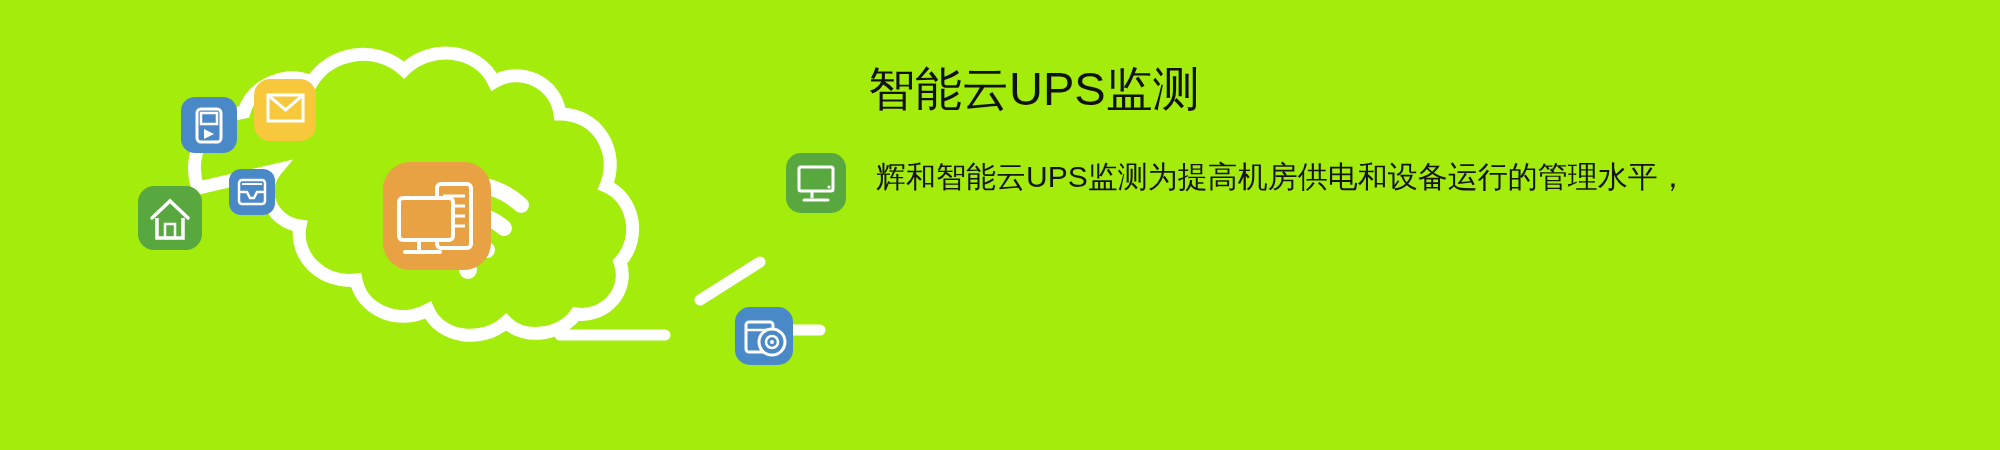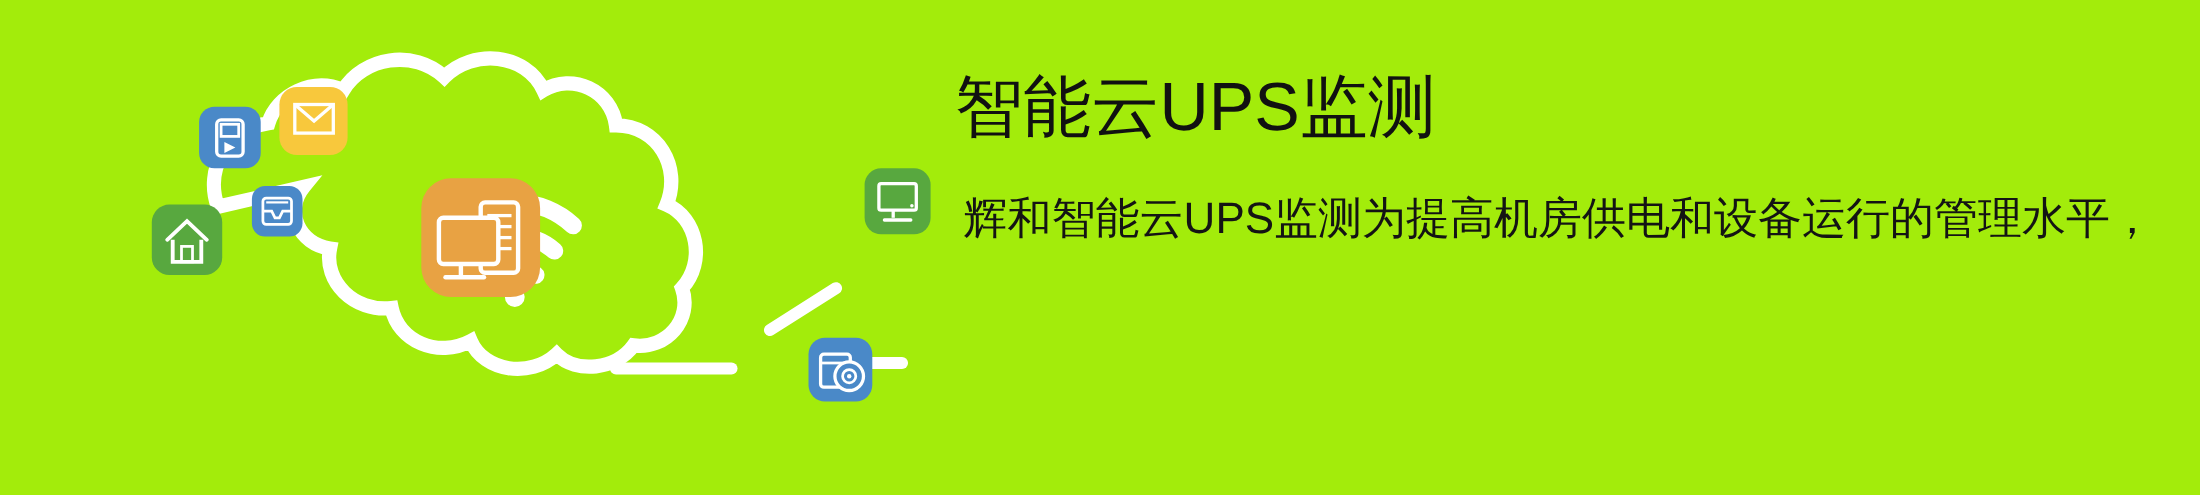--- a/index.html
+++ b/index.html
@@ -17,30 +17,30 @@
 
   
   .art{position:absolute;left:0;top:0;width:880px;height:450px;}
   .art svg{position:absolute;left:0;top:0;}
 
   
   .copy{
     position:absolute;left:868px;top:62px;width:1100px;
   }
   .headline{
-    font-size:62px;
+    font-size:47px;
     line-height:1.15;
     color:#111111;
     letter-spacing:0px;
     font-weight:400;
     margin:0 0 46px 0;
     white-space:nowrap;
   }
   .bodyline{
-    font-size:40px;
+    font-size:30px;
     line-height:1.0;
     color:#141414;
     margin:0 0 0 8px;
     white-space:nowrap;
     font-weight:400;
   }
   .bodyline + .bodyline{margin-top:28px;}
 </style>
 </head>
 <body>

